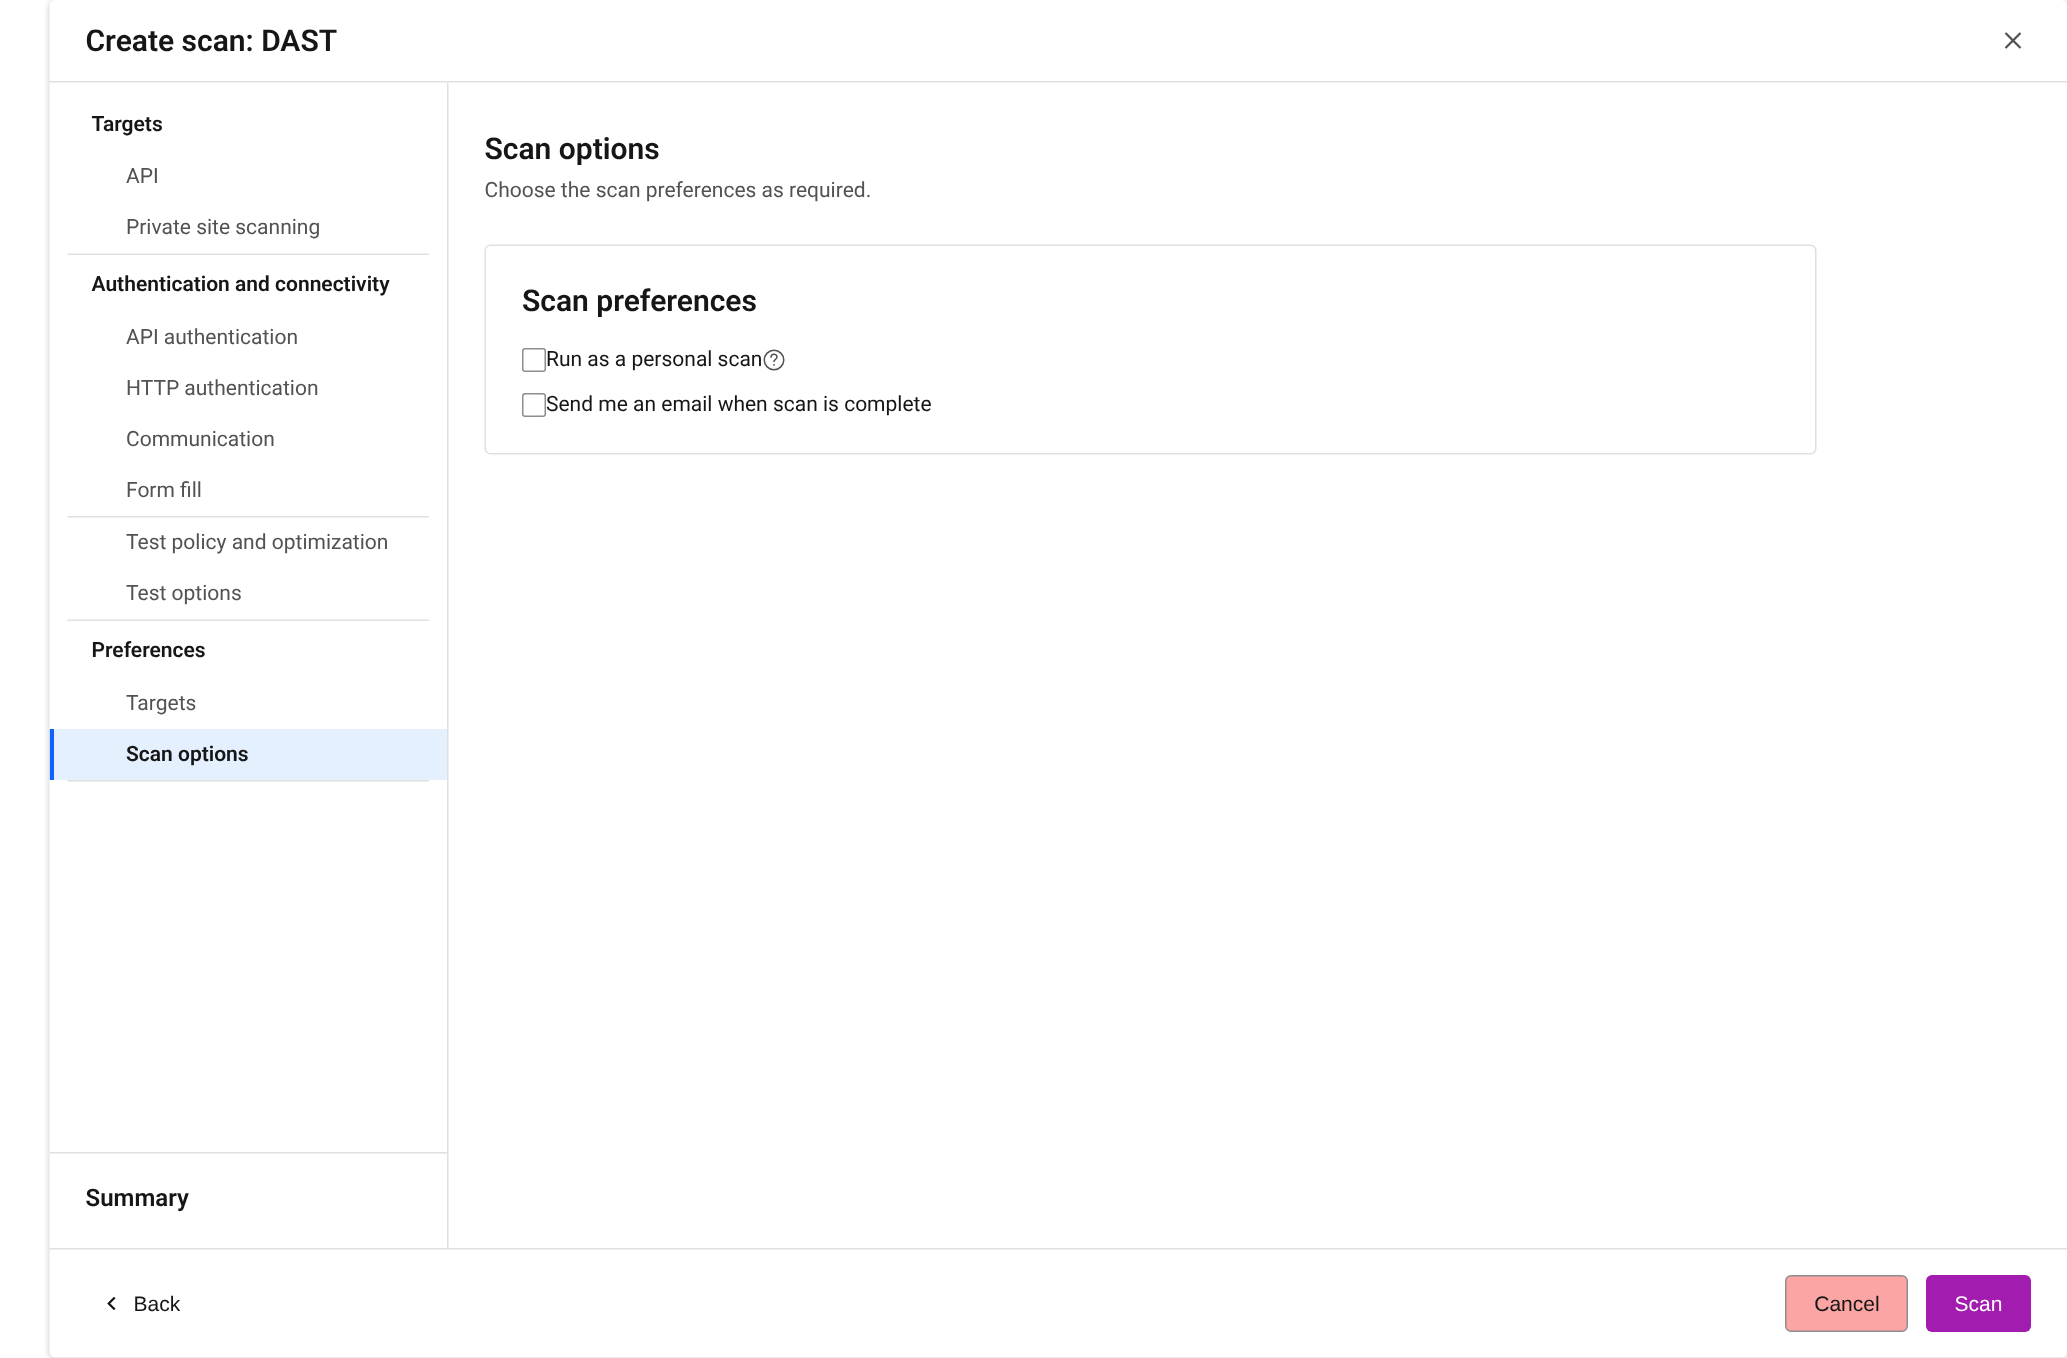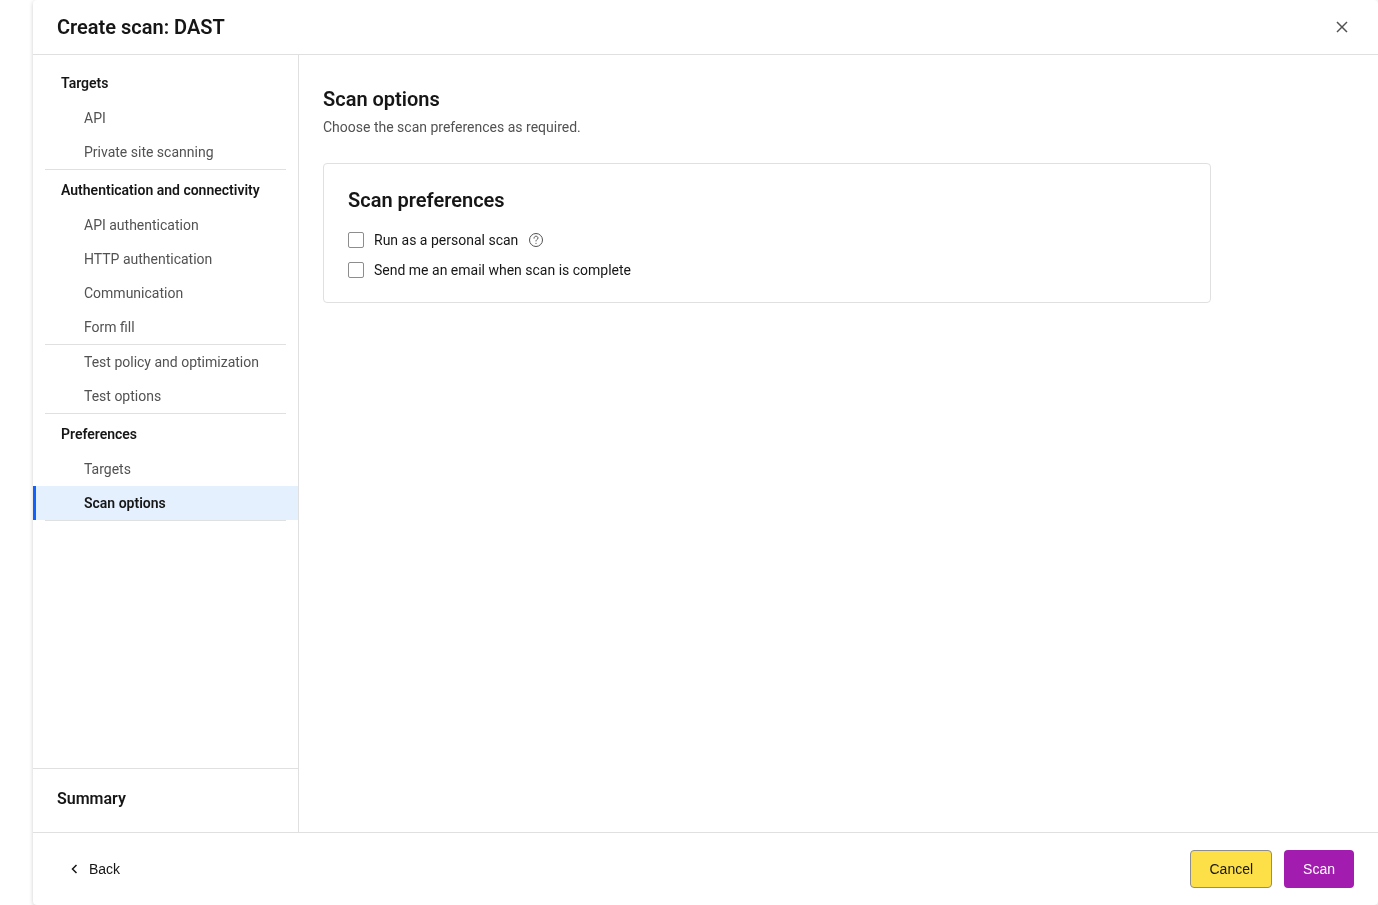--- a/index.html
+++ b/index.html
@@ -133,21 +133,20 @@
     }
     .card-title {
       font-size: 20px;
       font-weight: 600;
       color: #161616;
       margin-bottom: 20px;
     }
     .checkbox-row {
       display: flex;
       align-items: flex-end;
-      gap: 10px;
       margin-bottom: 14px;
     }
     .checkbox-row:last-child {
       margin-bottom: 0;
     }
     .checkbox {
       width: 16px;
       height: 16px;
       border: 1px solid #8d8d8d;
       border-radius: 2px;
@@ -198,21 +197,21 @@
     }
     .btn {
       padding: 10px 18px;
       font-size: 14px;
       font-weight: 500;
       border-radius: 4px;
       cursor: pointer;
       border: 1px solid transparent;
     }
     .btn-secondary {
-      background: #fde047;
+      background: #fca5a5;
       color: #161616;
       border: 1px solid #8d8d8d;
     }
     .btn-primary {
       background: #a21caf;
       color: #fff;
     }
   </style>
 </head>
 <body>

